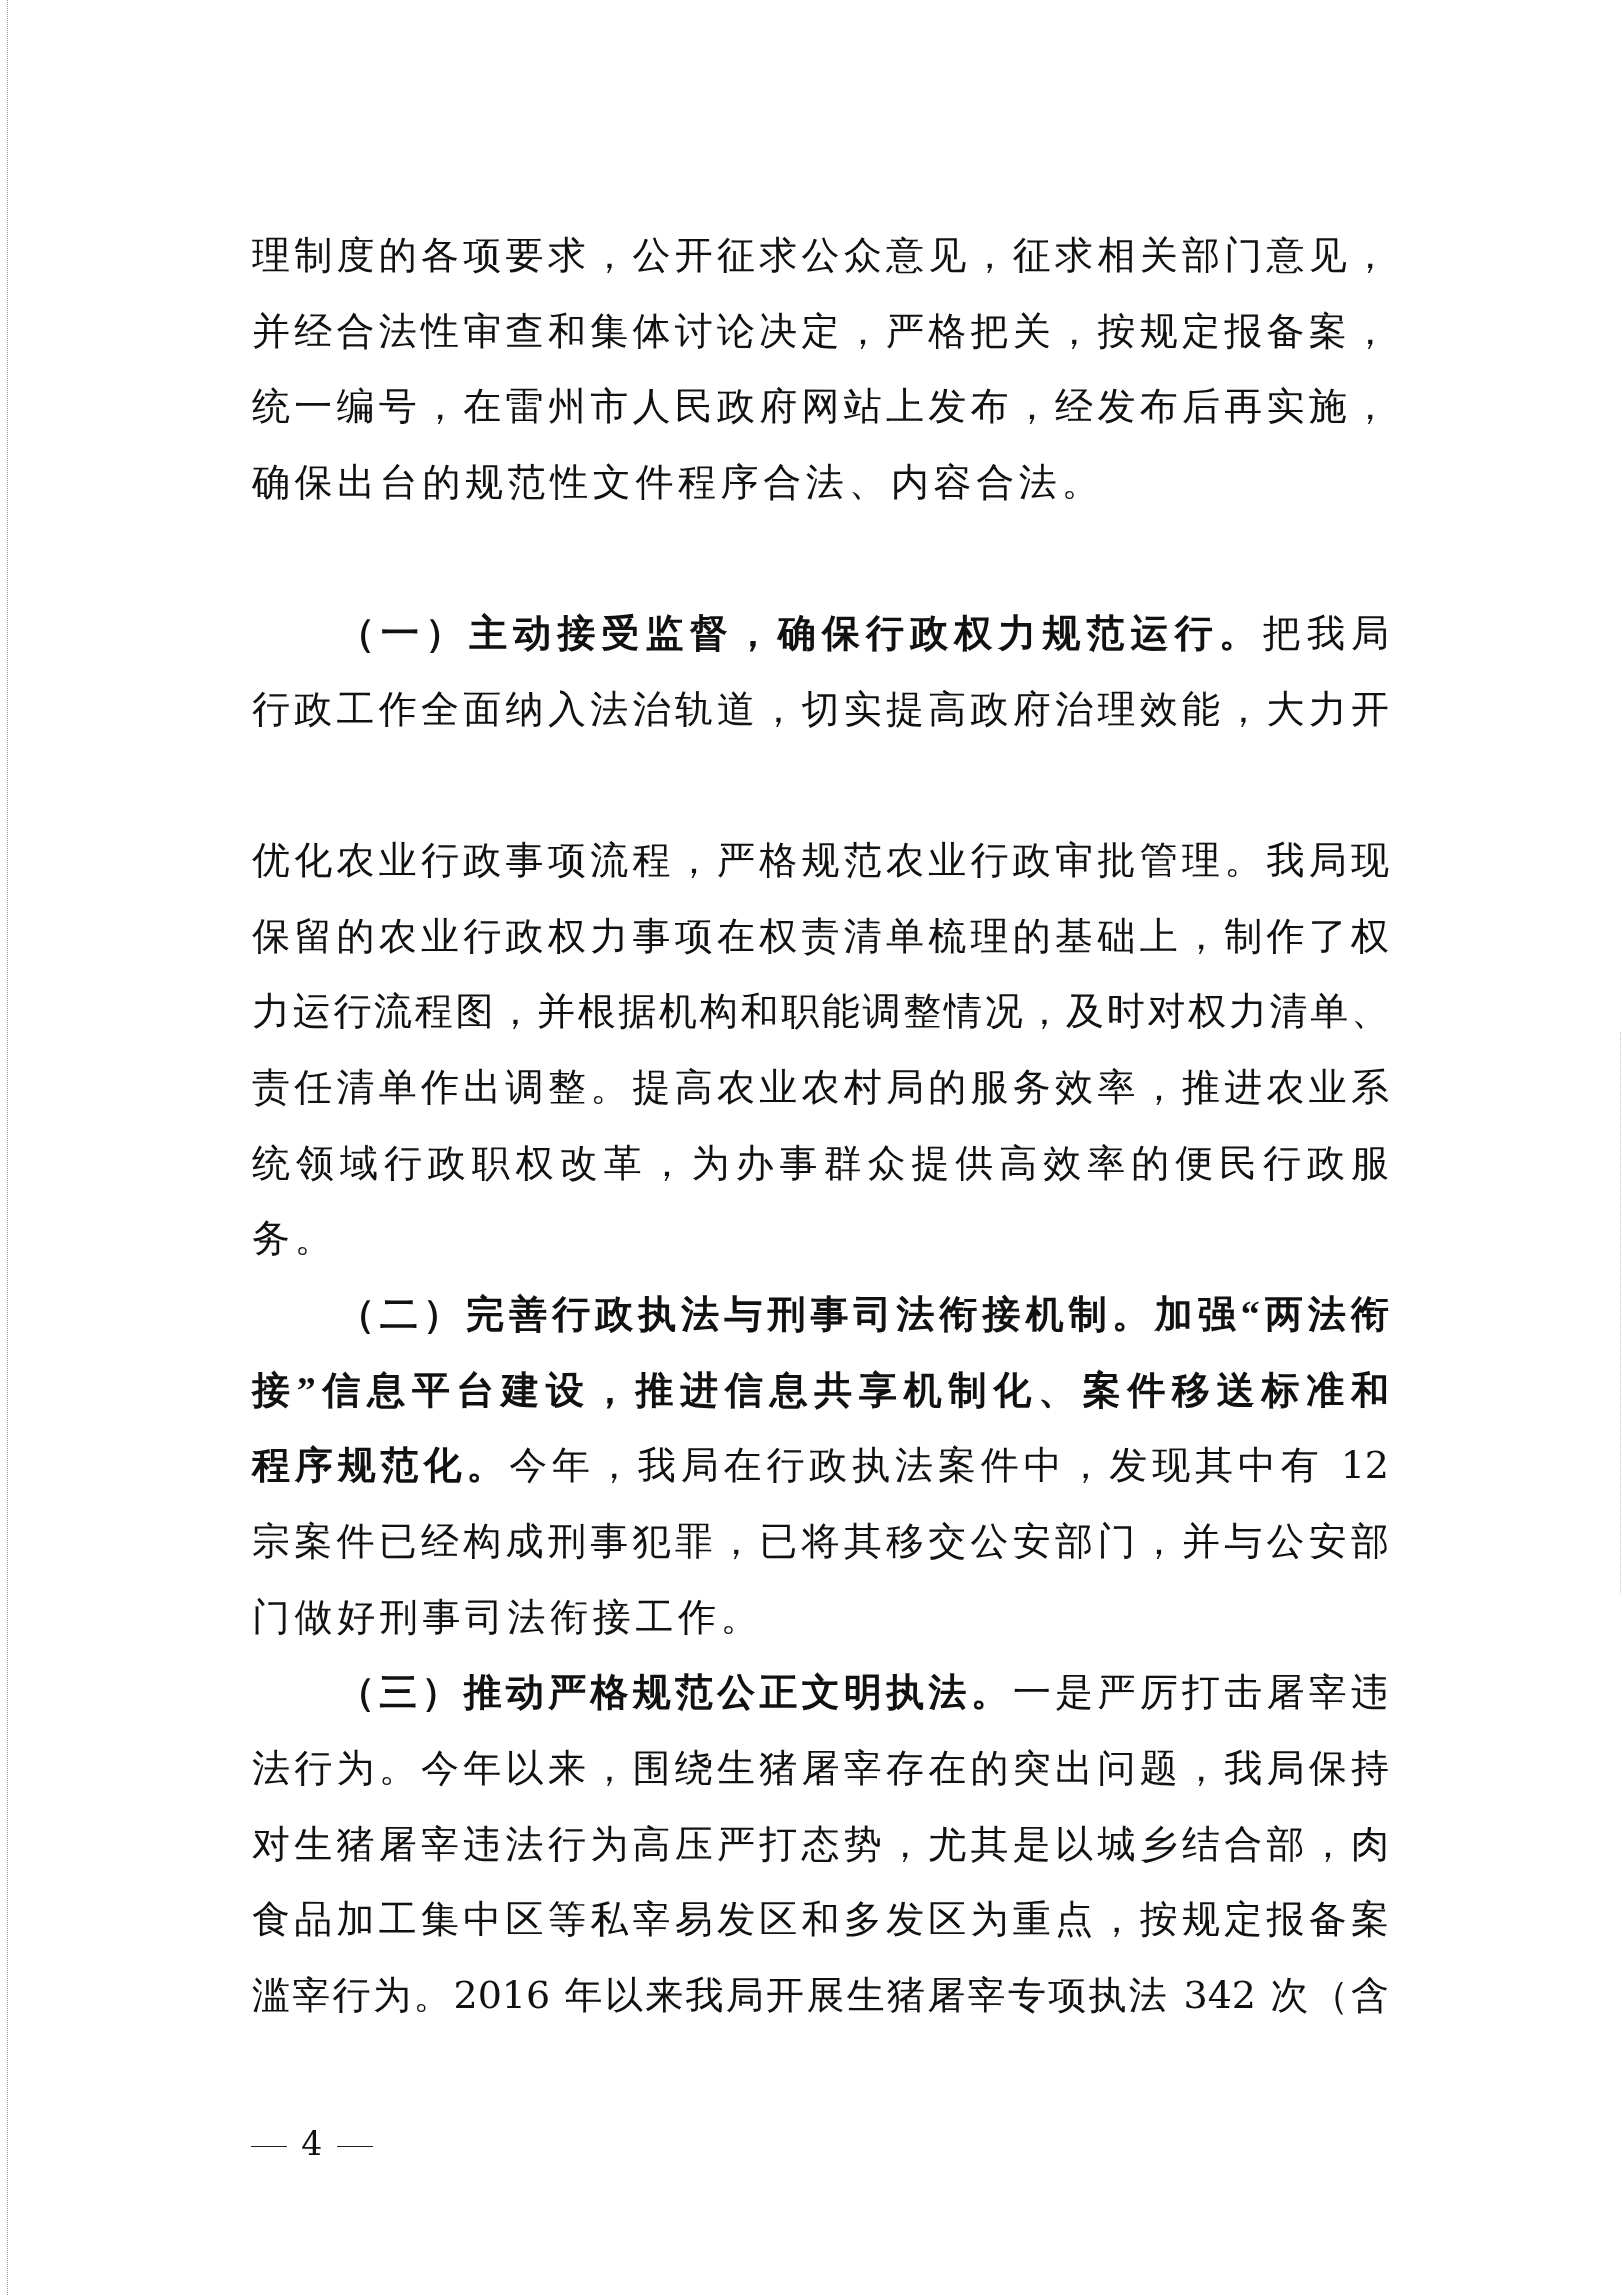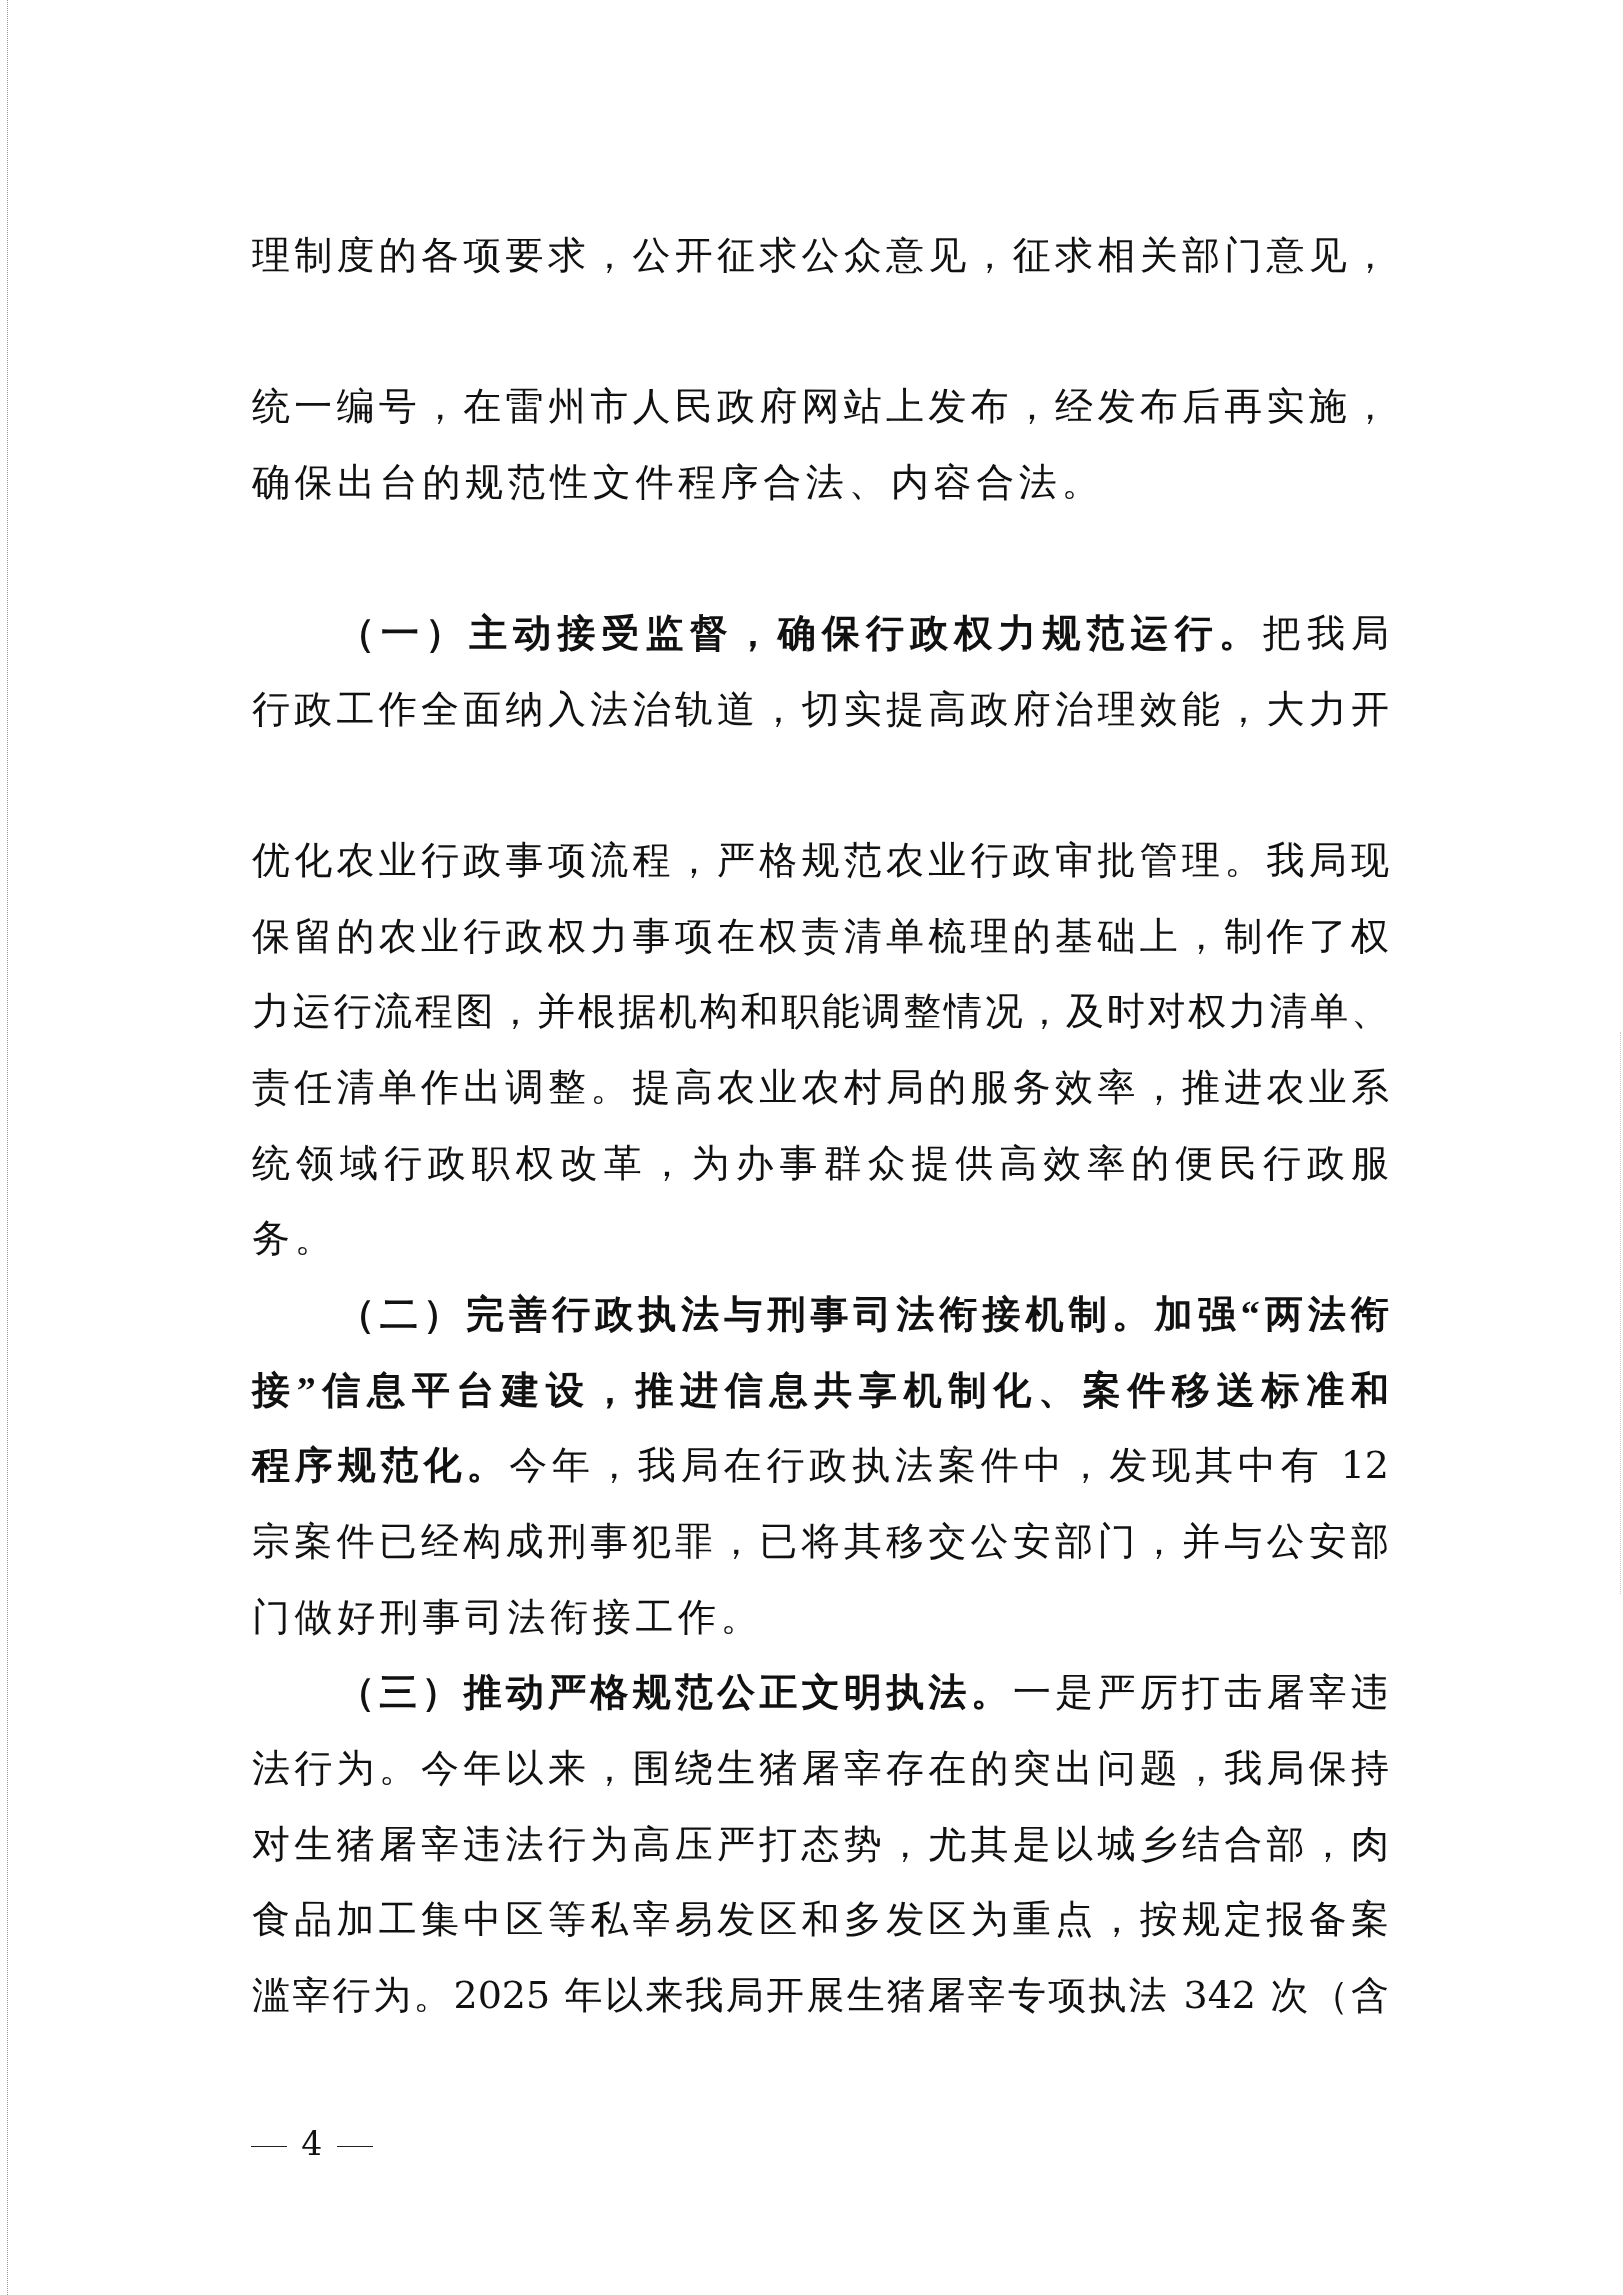--- a/index.html
+++ b/index.html
@@ -90,20 +90,21 @@
 </style>
 </head>
 <body>
 
 <div class="scan-edge-left"></div>
 <div class="scan-edge-right"></div>
 
 <div class="page">
 
   <div class="line" style="top:230px">理制度的各项要求，公开征求公众意见，征求相关部门意见，</div>
+  <div class="line" style="top:306px">并经合法性审查和集体讨论决定，严格把关，按规定报备案，</div>
   <div class="line" style="top:381px">统一编号，在雷州市人民政府网站上发布，经发布后再实施，</div>
   <div class="line last" style="top:457px">确保出台的规范性文件程序合法、内容合法。</div>
 
 
   <div class="line indent" style="top:608px">
     <span class="bold">（一）主动接受监督，确保行政权力规范运行。</span><span>把我局</span>
   </div>
   <div class="line" style="top:684px">行政工作全面纳入法治轨道，切实提高政府治理效能，大力开</div>
   <div class="line" style="top:835px">优化农业行政事项流程，严格规范农业行政审批管理。我局现</div>
   <div class="line" style="top:911px">保留的农业行政权力事项在权责清单梳理的基础上，制作了权</div>
@@ -119,19 +120,19 @@
   </div>
   <div class="line" style="top:1516px">宗案件已经构成刑事犯罪，已将其移交公安部门，并与公安部</div>
   <div class="line last" style="top:1592px">门做好刑事司法衔接工作。</div>
 
   <div class="line indent" style="top:1667px">
     <span class="bold">（三）推动严格规范公正文明执法。</span><span>一是严厉打击屠宰违</span>
   </div>
   <div class="line" style="top:1743px">法行为。今年以来，围绕生猪屠宰存在的突出问题，我局保持</div>
   <div class="line" style="top:1819px">对生猪屠宰违法行为高压严打态势，尤其是以城乡结合部，肉</div>
   <div class="line" style="top:1894px">食品加工集中区等私宰易发区和多发区为重点，按规定报备案</div>
-  <div class="line" style="top:1970px">滥宰行为。2025 年以来我局开展生猪屠宰专项执法 342 次（含</div>
+  <div class="line" style="top:1970px">滥宰行为。2016 年以来我局开展生猪屠宰专项执法 342 次（含</div>
 
   <div class="page-number">
     <span class="dash first"></span><span>4</span><span class="dash"></span>
   </div>
 </div>
 
 
 </body></html>

